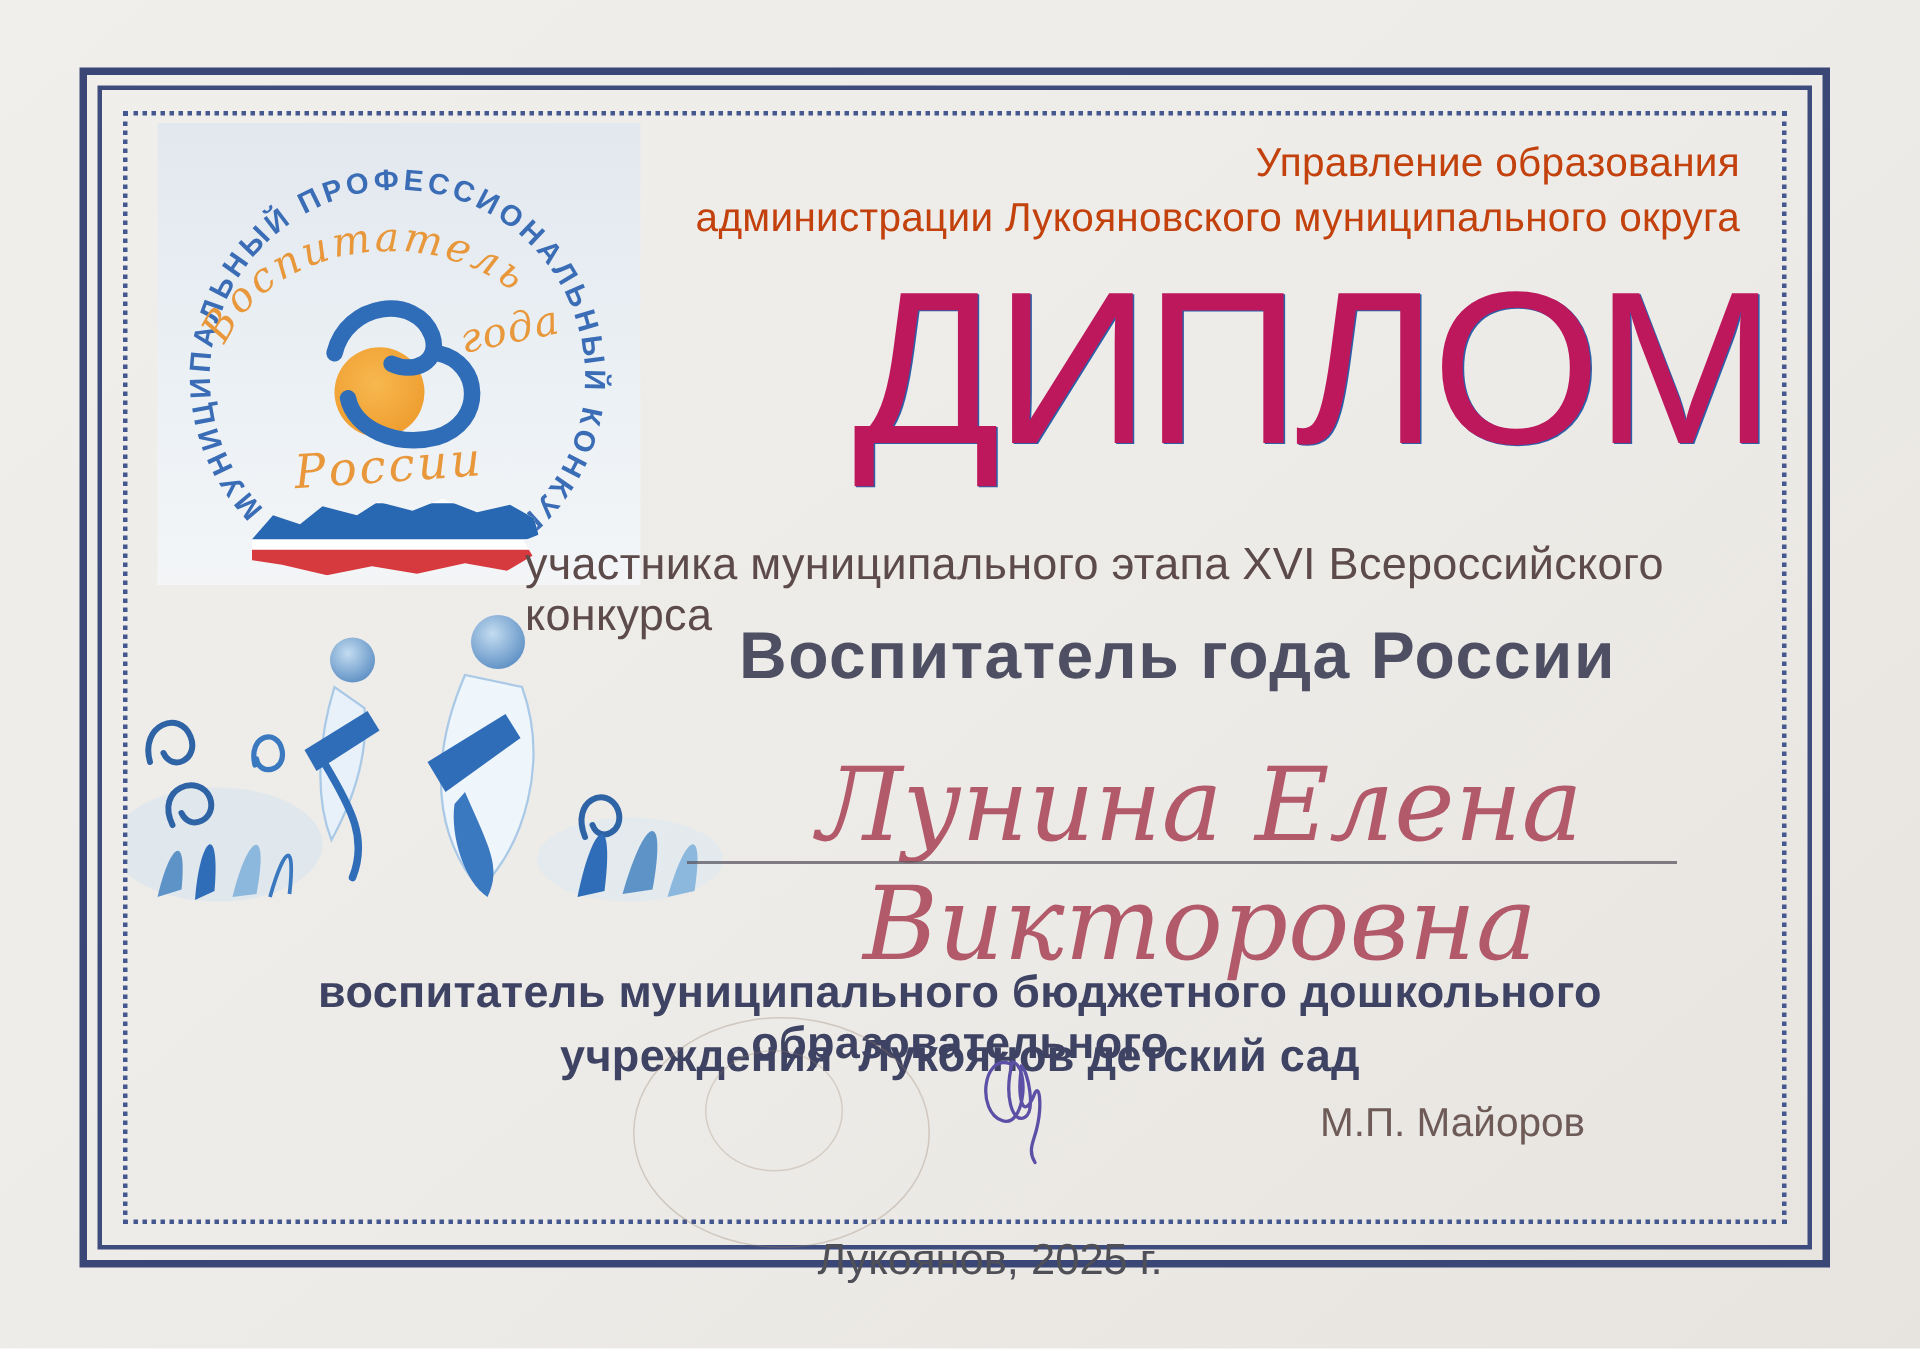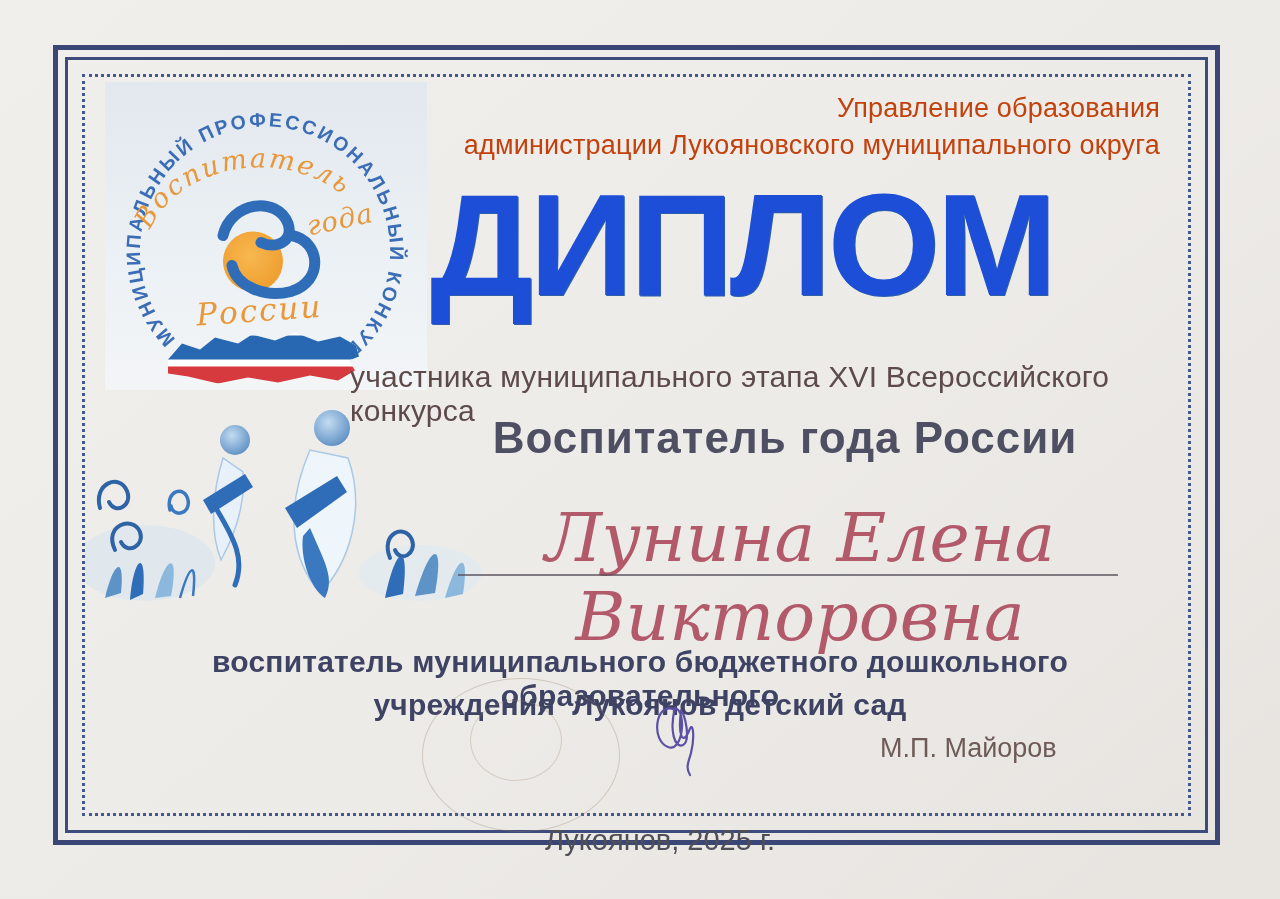--- a/index.html
+++ b/index.html
@@ -25,22 +25,22 @@
   .logo-block{
     position:absolute;left:105px;top:82px;width:322px;height:308px;
     background:linear-gradient(180deg,#e2e8ee 0%,#ecf1f5 60%,#f3f5f7 100%);
   }
   
   .issuer{
     position:absolute;left:410px;top:90px;width:750px;text-align:right;
     color:#c2410c;font-size:27px;line-height:37px;font-weight:500;letter-spacing:.2px;
   }
   .diploma-title{
-    position:absolute;left:430px;top:162px;width:750px;text-align:left;
-    color:#1d4ed8;font-size:145px;font-weight:700;letter-spacing:-4px;
+    position:absolute;left:430px;top:162px;width:750px;text-align:right;
+    color:#be185d;font-size:145px;font-weight:400;letter-spacing:-4px;
     text-shadow:1px 1px 0 #2d5fa8;
   }
   .subtitle{
     position:absolute;left:350px;top:360px;width:850px;
     color:#5d4a4a;font-size:30px;letter-spacing:.2px;
   }
   .contest-name{
     position:absolute;left:360px;top:413px;width:850px;text-align:center;
     color:#4e4f63;font-size:44px;font-weight:700;letter-spacing:1px;
   }

